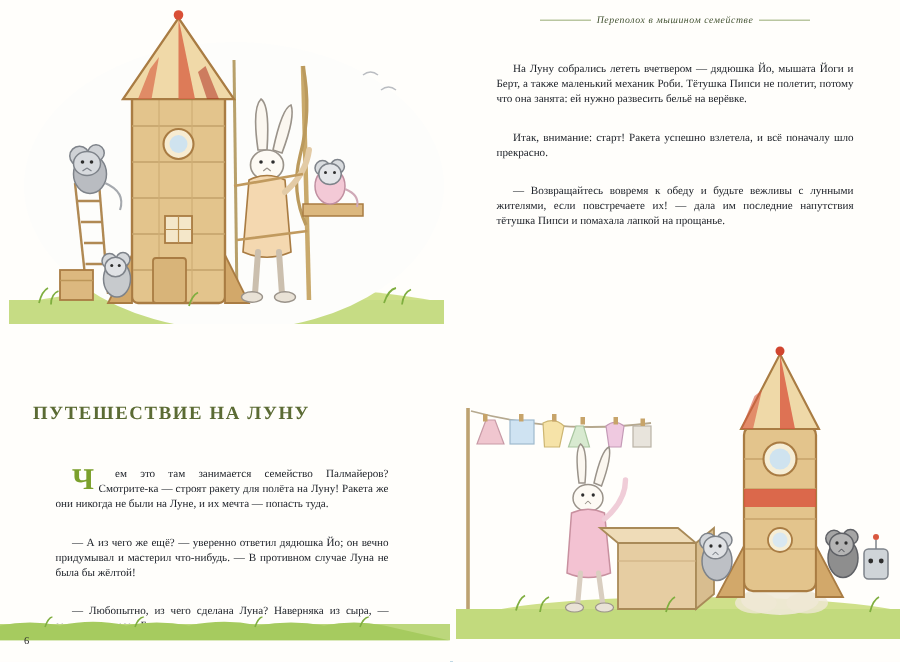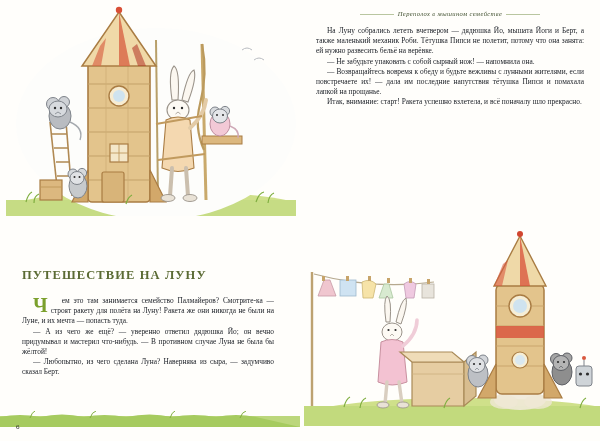--- a/index.html
+++ b/index.html
@@ -61,21 +61,21 @@
 
   
   .col {
     position: absolute;
     text-align: justify;
     font-size: 7.4px;
     line-height: 10.2px;
     color: #20242b;
   }
   .col p {
-    margin: 0;
+    margin: 15px;
     text-indent: 11px;
   }
   .col p.first {
     text-indent: 11px;
   }
 
   .right-col {
     top: 26px;
     left: 316px;
     width: 172px;
@@ -263,23 +263,22 @@
   </div>
 
   <div class="page page-right">
 
     <div class="running-head">
       <span class="rule-left"></span><span>Переполох в мышином семействе</span><span class="rule-right"></span>
     </div>
 
     <div class="col right-col" style="left:16px; width:268px;">
       <p class="first">На Луну собрались лететь вчетвером — дядюшка Йо, мышата Йоги и Берт, а также маленький механик Роби. Тётушка Пипси не полетит, потому что она занята: ей нужно развесить бельё на верёвке.</p>
-      <p>— Не забудьте упаковать с собой сырный нож! — напомнила она.</p>
+      <p>Итак, внимание: старт! Ракета успешно взлетела, и всё поначалу шло прекрасно.</p>
       <p>— Возвращайтесь вовремя к обеду и будьте вежливы с лунными жителями, если повстречаете их! — дала им последние напутствия тётушка Пипси и помахала лапкой на прощанье.</p>
-      <p>Итак, внимание: старт! Ракета успешно взлетела, и всё поначалу шло прекрасно.</p>
     </div>
 
     <div class="illo" style="top:214px; left:4px;">
       <svg width="296" height="212" viewBox="0 0 296 212">
 
         <ellipse cx="160" cy="200" rx="150" ry="16" fill="#cfe08a"></ellipse>
         <rect x="0" y="192" width="296" height="20" fill="#c2da7d"></rect>
 
         <path d="M10 60 q60 16 120 8" stroke="#b6a98f" stroke-width="1.2" fill="none"></path>
 

